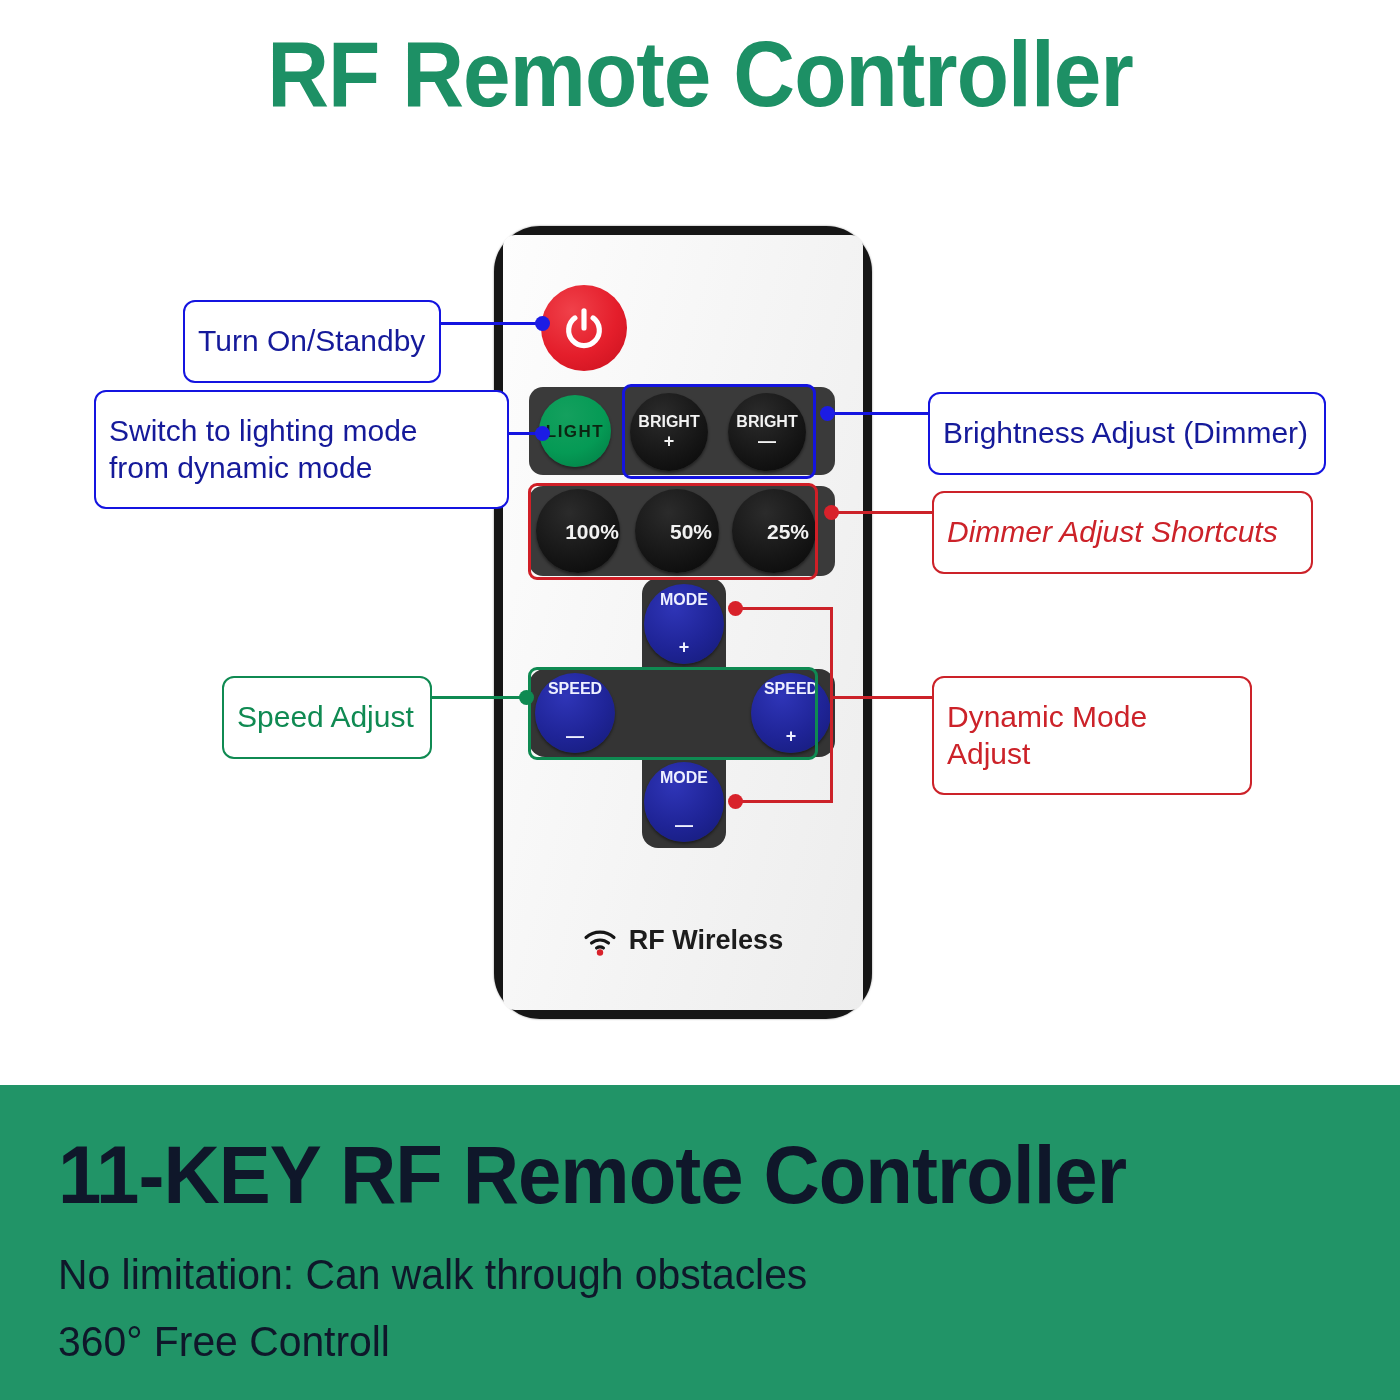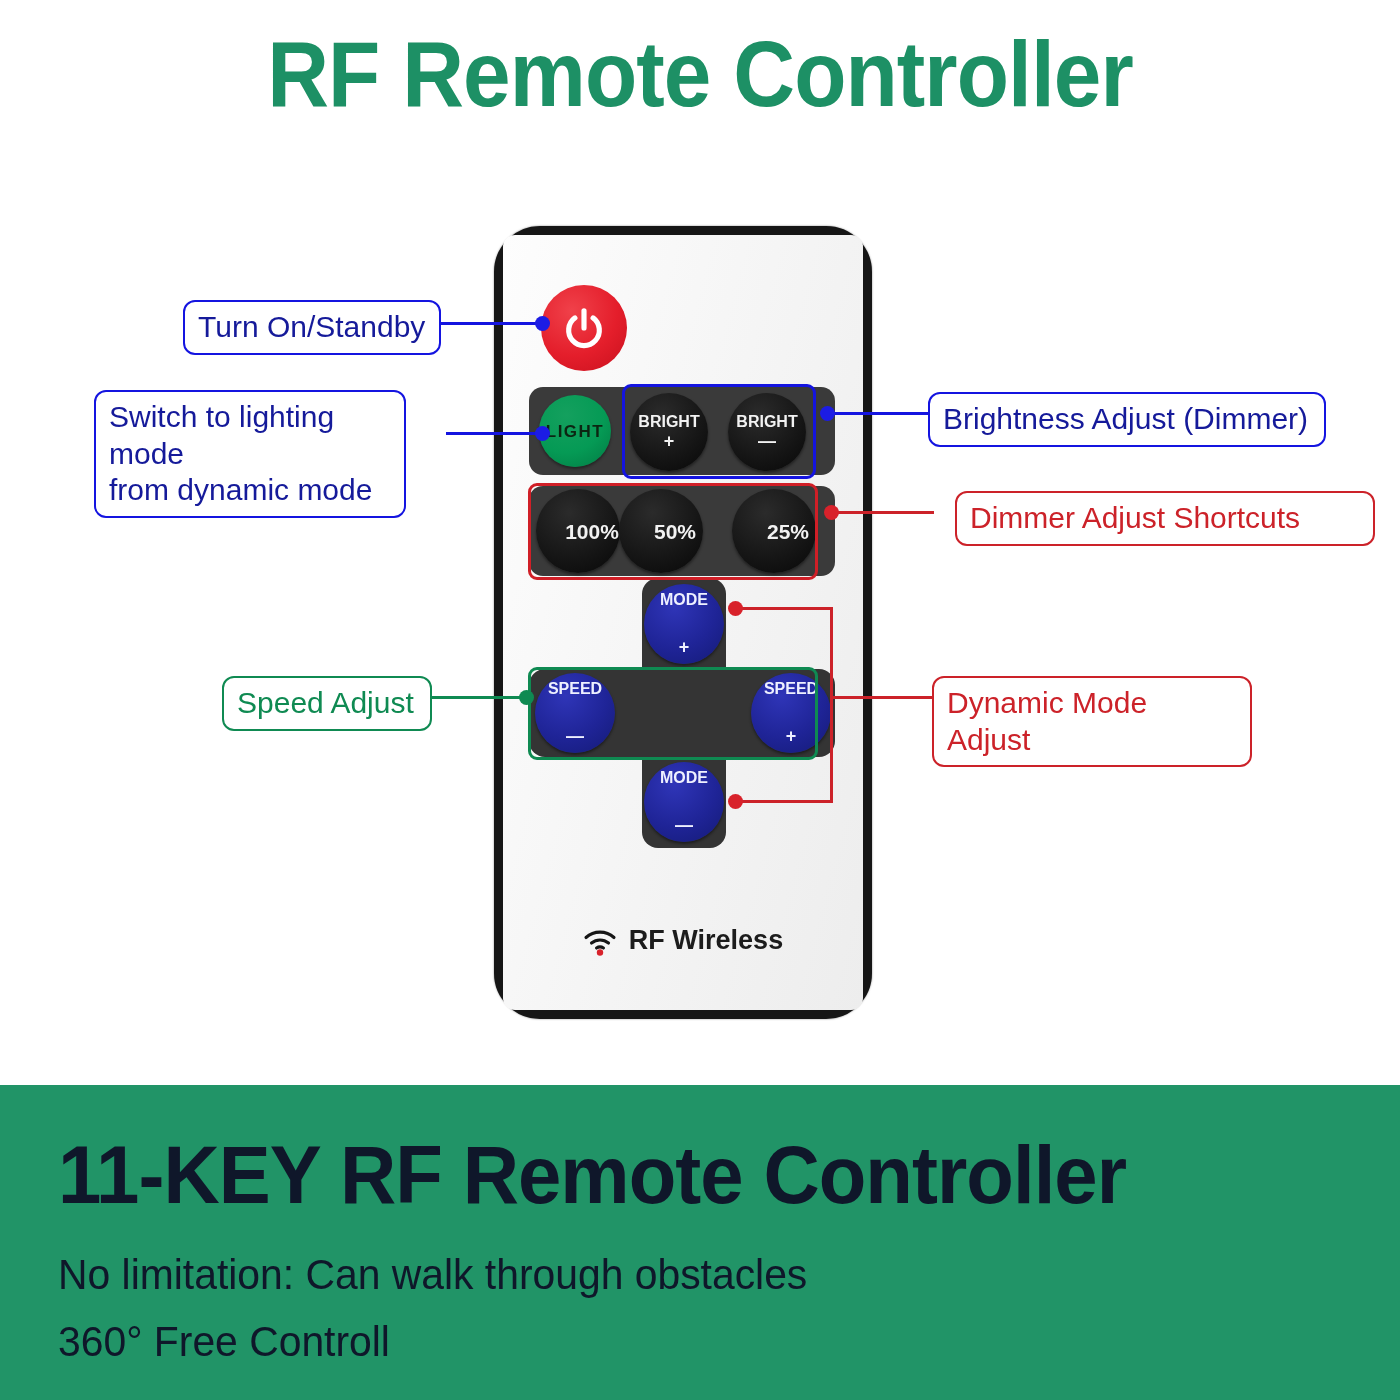--- a/index.html
+++ b/index.html
@@ -116,21 +116,21 @@
     gap: 12px;
   }
   .rf-text { font-size: 27px; font-weight: 600; color: #1c1c1c; }
 
   
   .callout {
     position: absolute;
     border: 2.4px solid;
     border-radius: 12px;
     background: #ffffff;
-    padding: 7px 13px;
+    padding: 21px 13px;
     font-size: 30px;
     line-height: 1.22;
     white-space: pre-line;
     z-index: 6;
   }
   .c-blue  { border-color: #1414e0; color: #151a9a; }
   .c-red   { border-color: #cc2229; color: #cc2229; }
   .c-green { border-color: #0f8a52; color: #0f8a52; }
 
   
@@ -223,21 +223,21 @@
     <div class="btn-circle btn-black" style="left:225px; top:158px; width:78px; height:78px;">
       <span class="lbl-main">BRIGHT</span>
       <span class="lbl-sign">—</span>
     </div>
 
     <div class="panel panel-mid"></div>
 
     <div class="btn-circle btn-black" style="left:33px; top:254px; width:84px; height:84px;">
       <span class="lbl-pct">100%</span>
     </div>
-    <div class="btn-circle btn-black" style="left:116px; top:254px; width:84px; height:84px;">
+    <div class="btn-circle btn-black" style="left:132px; top:254px; width:84px; height:84px;">
       <span class="lbl-pct">50%</span>
     </div>
     <div class="btn-circle btn-black" style="left:229px; top:254px; width:84px; height:84px;">
       <span class="lbl-pct">25%</span>
     </div>
 
     <div class="cross-v"></div>
     <div class="cross-h"></div>
 
     <div class="btn-circle btn-blue" style="left:141px; top:349px; width:80px; height:80px; z-index:3;">
@@ -274,30 +274,30 @@
       <span class="rf-text">RF Wireless</span>
     </div>
 
   </div>
 </div>
 
 <div class="callout c-blue" style="left:183px; top:300px; width:258px;">Turn On/Standby</div>
 <div class="line h-line l-blue" style="left:441px; top:322px; width:101px;"></div>
 <div class="dot d-blue" style="left:535px; top:316px;"></div>
 
-<div class="callout c-blue" style="left:94px; top:390px; width:312px;">Switch to lighting mode
+<div class="callout c-blue" style="left:94px; top:390px; width:415px;">Switch to lighting mode
 from dynamic mode</div>
 <div class="line h-line l-blue" style="left:446px; top:432px; width:96px;"></div>
 <div class="dot d-blue" style="left:535px; top:426px;"></div>
 
 <div class="callout c-blue" style="left:928px; top:392px; width:398px;">Brightness Adjust (Dimmer)</div>
 <div class="line h-line l-blue" style="left:826px; top:412px; width:104px;"></div>
 <div class="dot d-blue" style="left:820px; top:406px;"></div>
 
-<div class="callout c-red" style="left:955px; top:491px; width:420px;">Dimmer Adjust Shortcuts</div>
+<div class="callout c-red" style="left:932px; top:491px; width:381px;font-style:italic;">Dimmer Adjust Shortcuts</div>
 <div class="line h-line l-red" style="left:830px; top:511px; width:104px;"></div>
 <div class="dot d-red" style="left:824px; top:505px;"></div>
 
 <div class="callout c-green" style="left:222px; top:676px; width:210px;">Speed Adjust</div>
 <div class="line h-line l-green" style="left:432px; top:696px; width:94px;"></div>
 <div class="dot d-green" style="left:519px; top:690px;"></div>
 
 <div class="callout c-red" style="left:932px; top:676px; width:320px;">Dynamic Mode Adjust</div>
 <div class="line h-line l-red" style="left:830px; top:696px; width:104px;"></div>
 <div class="line v-line l-red" style="left:830px; top:607px; height:196px;"></div>

